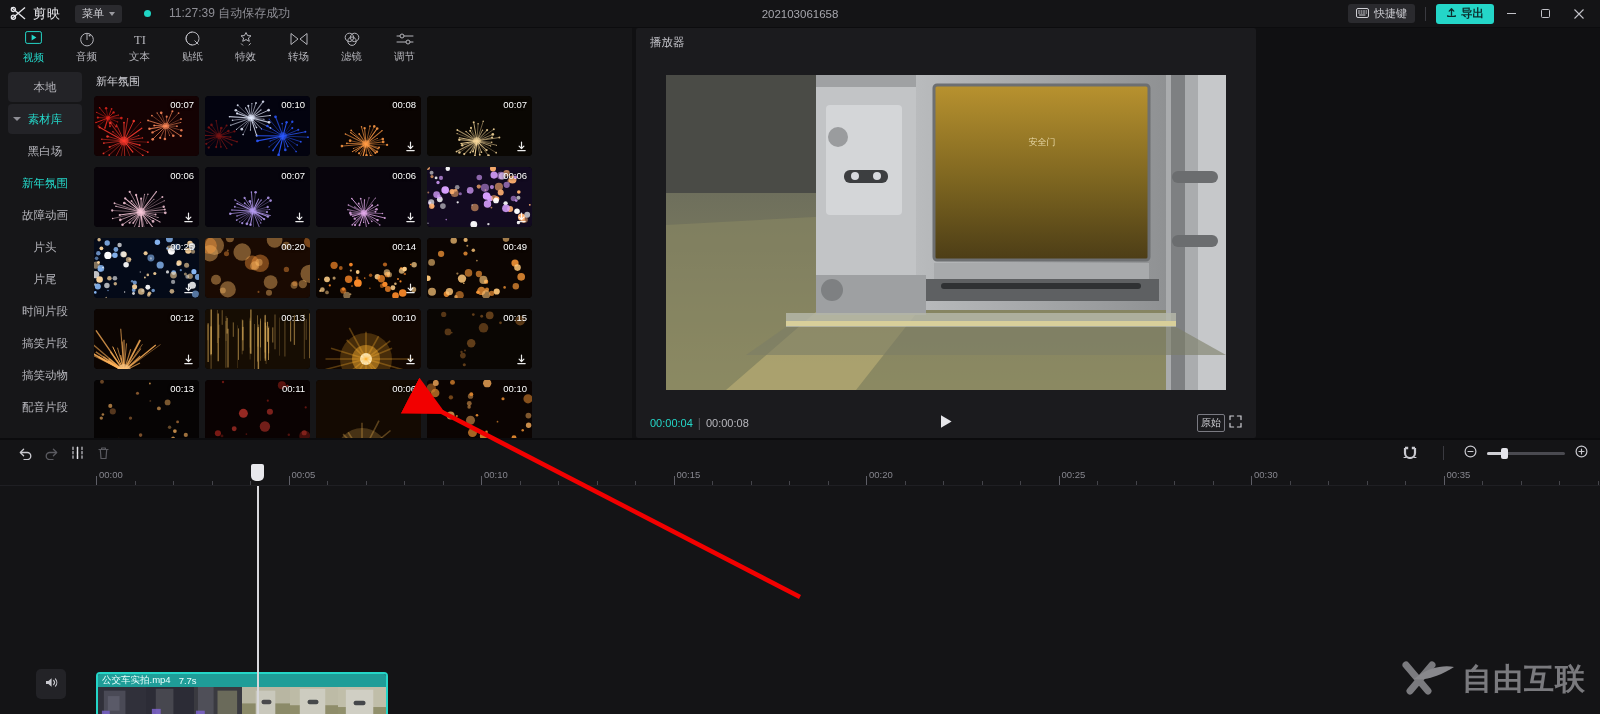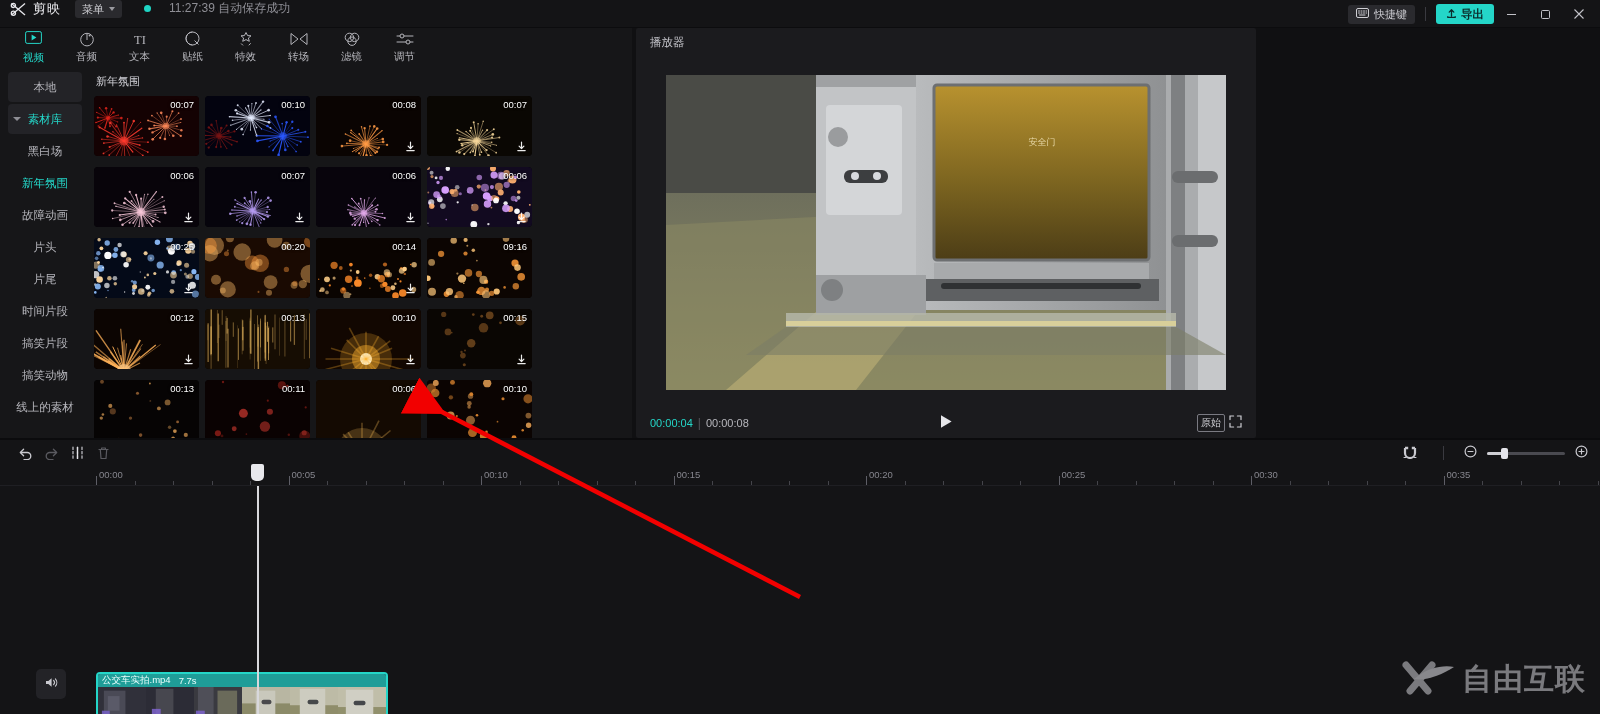--- a/index.html
+++ b/index.html
@@ -7,21 +7,21 @@
   body {
     background:#101012;
     color:#d8d8dc;
     font-family:"Liberation Sans","DejaVu Sans",sans-serif;
     font-size:12px;
     position:relative;
   }
 
   
   .titlebar {
-    height:28px; background:#141416; display:flex; align-items:flex-start;
+    height:28px; background:#141416; display:flex; align-items:center;
     position:relative; border-bottom:1px solid #0c0c0e;
   }
   .logo-wrap { display:flex; align-items:center; gap:6px; margin-left:10px; }
   .logo-mark { width:17px; height:15px; position:relative; }
   .logo-mark svg { display:block; }
   .logo-text { font-size:13px; color:#e8e8ec; letter-spacing:1px; }
   .menu-btn {
     margin-left:14px; background:#2a2a2e; border-radius:3px; height:18px;
     display:flex; align-items:center; gap:5px; padding:0 7px; font-size:11px;
     color:#cfcfd4; cursor:pointer;
@@ -157,20 +157,21 @@
     <span class="logo-text">剪映</span>
   </div>
   <div class="menu-btn">
     <span>菜单</span>
     <i class="caret-d"></i>
   </div>
   <div class="autosave">
     <i class="dot-green"></i>
     <span>11:27:39 自动保存成功</span>
   </div>
+  <div class="proj-title">202103061658</div>
   <div class="tb-right">
     <div class="shortcut-btn">
       <span>
         <svg width="13" height="10" viewBox="0 0 13 10">
             <rect x="0.5" y="0.5" width="12" height="9" rx="1.5" stroke="#cfcfd4" fill="none"></rect>
             <path d="M2.5 3h1M5 3h1M7.5 3h1M10 3h.6M2.5 5h1M5 5h1M7.5 5h1M10 5h.6M3.5 7h5.5" stroke="#cfcfd4" stroke-width="1" stroke-linecap="round"></path>
           </svg>
       </span>
       <span>快捷键</span>
     </div>
@@ -308,21 +309,21 @@
         <div class="cat">
             <span>时间片段</span>
           </div>
         <div class="cat">
             <span>搞笑片段</span>
           </div>
         <div class="cat">
             <span>搞笑动物</span>
           </div>
         <div class="cat">
-            <span>线上的素材</span>
+            <span>配音片段</span>
           </div>
       </div>
 
       <div class="grid-col">
         <div class="grid-title">新年氛围</div>
         <div class="grid" id="media-grid">
             <div class="cell">
               <svg class="fw" width="105" height="60" viewBox="0 0 105 60">
                 <rect width="105" height="60" fill="#140203"></rect>
                 <line x1="30" y1="45" x2="54.0" y2="46.2" stroke="#ff3a2e" stroke-width="0.58" opacity="0.57"></line>
@@ -1256,21 +1257,21 @@
                 <circle cx="64.7" cy="55.4" r="2.53" fill="#ff9c3a" opacity="0.66"></circle>
                 <circle cx="5.0" cy="53.8" r="4.00" fill="#ffc87a" opacity="0.71"></circle>
                 <circle cx="38.6" cy="2.0" r="2.11" fill="#ffc87a" opacity="0.84"></circle>
                 <circle cx="14.1" cy="15.8" r="3.14" fill="#ff9c3a" opacity="0.72"></circle>
                 <circle cx="56.4" cy="41.9" r="4.04" fill="#ffc87a" opacity="0.66"></circle>
                 <circle cx="88.0" cy="25.0" r="3.61" fill="#ff9c3a" opacity="0.85"></circle>
                 <circle cx="50.9" cy="54.3" r="1.74" fill="#ff9c3a" opacity="0.90"></circle>
                 <circle cx="93.1" cy="9.8" r="0.96" fill="#ffc87a" opacity="0.74"></circle>
                 <circle cx="90.5" cy="29.6" r="3.30" fill="#ffc87a" opacity="0.84"></circle>
               </svg>
-              <span class="dur">09:16</span>
+              <span class="dur">00:49</span>
             </div>
             <div class="cell">
               <svg class="fw" width="105" height="60" viewBox="0 0 105 60">
                 <rect width="105" height="60" fill="#0c0502"></rect>
                 <line x1="30" y1="62" x2="-7.6" y2="41.1" stroke="#ffb259" stroke-width="1.66" opacity="0.87"></line>
                 <line x1="30" y1="62" x2="1.8" y2="42.8" stroke="#ffb259" stroke-width="1.55" opacity="0.62"></line>
                 <line x1="30" y1="62" x2="-3.4" y2="33.5" stroke="#ffb259" stroke-width="1.39" opacity="0.58"></line>
                 <line x1="30" y1="62" x2="-11.8" y2="41.0" stroke="#ffb259" stroke-width="0.66" opacity="0.94"></line>
                 <line x1="30" y1="62" x2="16.4" y2="42.8" stroke="#ffb259" stroke-width="1.51" opacity="0.56"></line>
                 <line x1="30" y1="62" x2="9.2" y2="47.6" stroke="#ffb259" stroke-width="1.66" opacity="0.53"></line>

